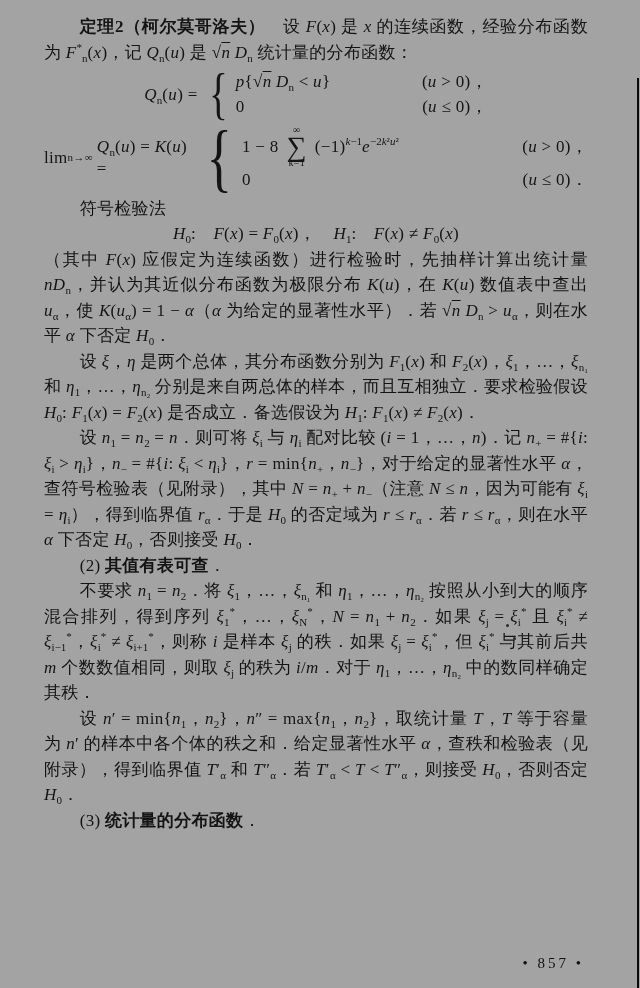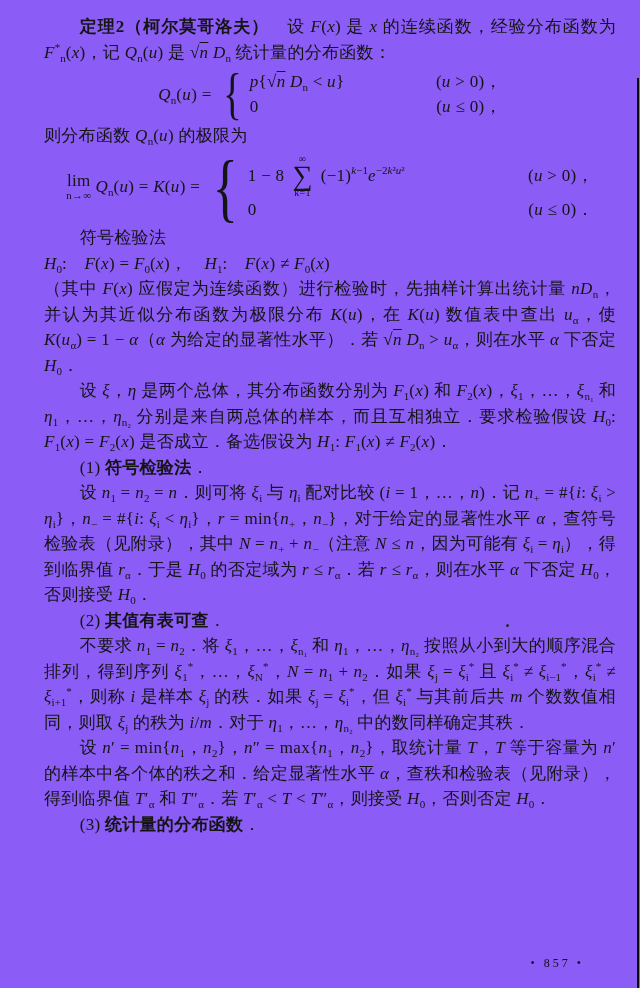--- a/index.html
+++ b/index.html
@@ -1,33 +1,33 @@
 <!DOCTYPE html>
 <html lang="zh"><head>
 <meta charset="utf-8">
 <style>
   html,body { margin:0; padding:0; }
   body { background:#d9d9d9; }
   .page {
     position:relative;
     width:640px; height:988px;
     margin:0 auto;
-    background:#8b5cf6;
+    background:#a3a3a3;
     color:#141414;
     font-family:"Liberation Serif","DejaVu Serif",serif;
     font-size:17px;
     line-height:25.5px;
     box-sizing:border-box;
-    padding:14px 24px 0 44px;
+    padding:14px 52px 0 44px;
     overflow:hidden;
     letter-spacing:0.3px;
   }
   .para { margin:0; text-align:justify; }
   .indent { text-indent:2.1em; }
-  .centered { text-align:left; text-indent:0; }
+  .centered { text-align:center; text-indent:0; }
   sub, sup { font-size:11px; line-height:0; letter-spacing:0; }
   i { font-style:italic; }
   b { font-weight:bold; }
   .ov { text-decoration:overline; }
   .rad { white-space:nowrap; }
 
   .display-math {
     display:flex; align-items:center; justify-content:center;
     margin:4px 0 4px 0; line-height:1.25; text-align:left;
   }
@@ -38,28 +38,28 @@
     transform:scaleX(0.7);
   }
   .qn .brace { font-size:56px; }
   .kf .brace { font-size:76px; }
   .cases { display:flex; flex-direction:column; row-gap:3px; }
   .kf .cases { row-gap:1px; }
   .case-row { display:flex; align-items:center; justify-content:space-between; column-gap:28px; }
   .qn .case-row { min-width:252px; }
   .kf .case-row { min-width:346px; }
   .expr-flex { display:flex; align-items:center; column-gap:5px; }
-  .lim-stack { display:flex; flex-direction:column; align-items:center; line-height:1.05; margin-right:4px; }
+  .lim-stack { display:flex; flex-direction:row; align-items:center; line-height:1.05; margin-right:4px; }
   .lim-sub { font-size:11px; }
   .sum-stack { display:flex; flex-direction:column; align-items:center; line-height:1; font-size:10px; margin:0 3px; }
   .sum-glyph { font-size:28px; line-height:0.85; }
 
   .footer {
     position:absolute; right:56px; bottom:12px;
-    font-size:12px; letter-spacing:3px; color:#111;
+    font-size:15px; letter-spacing:3px; color:#111;
   }
   .edge-line {
     position:absolute; top:78px; bottom:0; right:1px; width:2px;
     background:#0a0a0a;
   }
   .speck { position:absolute; width:3px; height:3px; border-radius:50%; background:#2a2a2a; }
 </style>
 </head>
 <body>
 
@@ -75,21 +75,20 @@
         <span><i>p</i>{<span class="rad">√<span class="ov"><i>n</i></span></span> <i>D</i><sub>n</sub> &lt; <i>u</i>}</span>
         <span>(<i>u</i> &gt; 0)，</span>
       </span>
       <span class="case-row">
         <span>0</span>
         <span>(<i>u</i> ≤ 0)，</span>
       </span>
     </span>
   </div>
 
-  <p class="para">则分布函数 <i>Q</i><sub>n</sub>(<i>u</i>) 的极限为</p>
 
   <div class="display-math kf">
     <span class="lim-stack">
       <span>lim</span>
       <span class="lim-sub">n→∞</span>
     </span>
     <span class="fm"><i>Q</i><sub>n</sub>(<i>u</i>) = <i>K</i>(<i>u</i>) =</span>
     <span class="brace">{</span>
     <span class="cases">
       <span class="case-row">
@@ -114,21 +113,20 @@
 
   <p class="para indent">符号检验法</p>
 
   <p class="para centered"><i>H</i><sub>0</sub>:　<i>F</i>(<i>x</i>) = <i>F</i><sub>0</sub>(<i>x</i>)，　<i>H</i><sub>1</sub>:　<i>F</i>(<i>x</i>) ≠ <i>F</i><sub>0</sub>(<i>x</i>)</p>
 
   <p class="para">（其中 <i>F</i>(<i>x</i>) 应假定为连续函数）进行检验时，先抽样计算出统计量 <i>nD</i><sub>n</sub>，并认为其近似分布函数为极限分布 <i>K</i>(<i>u</i>)，在 <i>K</i>(<i>u</i>) 数值表中查出 <i>u</i><sub>α</sub>，使 <i>K</i>(<i>u</i><sub>α</sub>) = 1 − <i>α</i>（<i>α</i> 为给定的显著性水平）．若 <span class="rad">√<span class="ov"><i>n</i></span></span> <i>D</i><sub>n</sub> &gt; <i>u</i><sub>α</sub>，则在水平 <i>α</i> 下否定 <i>H</i><sub>0</sub>．</p>
 
 
   <p class="para indent">设 <i>ξ</i>，<i>η</i> 是两个总体，其分布函数分别为 <i>F</i><sub>1</sub>(<i>x</i>) 和 <i>F</i><sub>2</sub>(<i>x</i>)，<i>ξ</i><sub>1</sub>，…，<i>ξ</i><sub>n₁</sub> 和 <i>η</i><sub>1</sub>，…，<i>η</i><sub>n₂</sub> 分别是来自两总体的样本，而且互相独立．要求检验假设 <i>H</i><sub>0</sub>: <i>F</i><sub>1</sub>(<i>x</i>) = <i>F</i><sub>2</sub>(<i>x</i>) 是否成立．备选假设为 <i>H</i><sub>1</sub>: <i>F</i><sub>1</sub>(<i>x</i>) ≠ <i>F</i><sub>2</sub>(<i>x</i>)．</p>
 
-  <p class="para indent">(1) <b>符号检验法</b>．</p>
 
   <p class="para indent">设 <i>n</i><sub>1</sub> = <i>n</i><sub>2</sub> = <i>n</i>．则可将 <i>ξ</i><sub>i</sub> 与 <i>η</i><sub>i</sub> 配对比较 (<i>i</i> = 1，…，<i>n</i>)．记 <i>n</i><sub>+</sub> = #{<i>i</i>: <i>ξ</i><sub>i</sub> &gt; <i>η</i><sub>i</sub>}，<i>n</i><sub>−</sub> = #{<i>i</i>: <i>ξ</i><sub>i</sub> &lt; <i>η</i><sub>i</sub>}，<i>r</i> = min{<i>n</i><sub>+</sub>，<i>n</i><sub>−</sub>}，对于给定的显著性水平 <i>α</i>，查符号检验表（见附录），其中 <i>N</i> = <i>n</i><sub>+</sub> + <i>n</i><sub>−</sub>（注意 <i>N</i> ≤ <i>n</i>，因为可能有 <i>ξ</i><sub>i</sub> = <i>η</i><sub>i</sub>），得到临界值 <i>r</i><sub>α</sub>．于是 <i>H</i><sub>0</sub> 的否定域为 <i>r</i> ≤ <i>r</i><sub>α</sub>．若 <i>r</i> ≤ <i>r</i><sub>α</sub>，则在水平 <i>α</i> 下否定 <i>H</i><sub>0</sub>，否则接受 <i>H</i><sub>0</sub>．</p>
 
   <p class="para indent">(2) <b>其值有表可查</b>．</p>
 
   <p class="para indent">不要求 <i>n</i><sub>1</sub> = <i>n</i><sub>2</sub>．将 <i>ξ</i><sub>1</sub>，…，<i>ξ</i><sub>n₁</sub> 和 <i>η</i><sub>1</sub>，…，<i>η</i><sub>n₂</sub> 按照从小到大的顺序混合排列，得到序列 <i>ξ</i><sub>1</sub><sup>*</sup>，…，<i>ξ</i><sub>N</sub><sup>*</sup>，<i>N</i> = <i>n</i><sub>1</sub> + <i>n</i><sub>2</sub>．如果 <i>ξ</i><sub>j</sub> = <i>ξ</i><sub>i</sub><sup>*</sup> 且 <i>ξ</i><sub>i</sub><sup>*</sup> ≠ <i>ξ</i><sub>i−1</sub><sup>*</sup>，<i>ξ</i><sub>i</sub><sup>*</sup> ≠ <i>ξ</i><sub>i+1</sub><sup>*</sup>，则称 <i>i</i> 是样本 <i>ξ</i><sub>j</sub> 的秩．如果 <i>ξ</i><sub>j</sub> = <i>ξ</i><sub>i</sub><sup>*</sup>，但 <i>ξ</i><sub>i</sub><sup>*</sup> 与其前后共 <i>m</i> 个数数值相同，则取 <i>ξ</i><sub>j</sub> 的秩为 <i>i</i>/<i>m</i>．对于 <i>η</i><sub>1</sub>，…，<i>η</i><sub>n₂</sub> 中的数同样确定其秩．</p>
 
   <p class="para indent">设 <i>n</i>′ = min{<i>n</i><sub>1</sub>，<i>n</i><sub>2</sub>}，<i>n</i>″ = max{<i>n</i><sub>1</sub>，<i>n</i><sub>2</sub>}，取统计量 <i>T</i>，<i>T</i> 等于容量为 <i>n</i>′ 的样本中各个体的秩之和．给定显著性水平 <i>α</i>，查秩和检验表（见附录），得到临界值 <i>T</i>′<sub>α</sub> 和 <i>T</i>″<sub>α</sub>．若 <i>T</i>′<sub>α</sub> &lt; <i>T</i> &lt; <i>T</i>″<sub>α</sub>，则接受 <i>H</i><sub>0</sub>，否则否定 <i>H</i><sub>0</sub>．</p>
 
 

